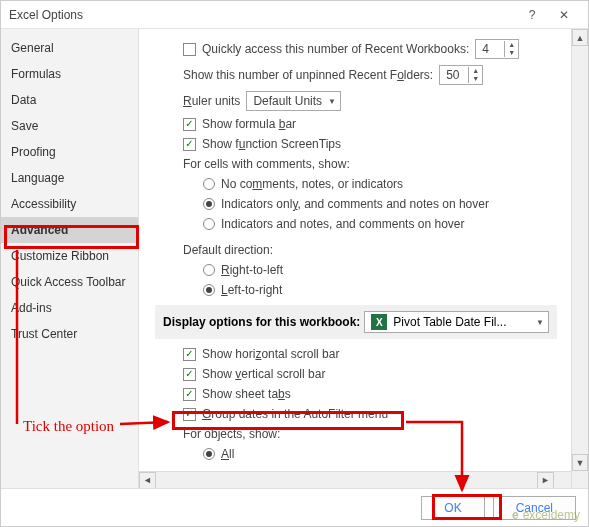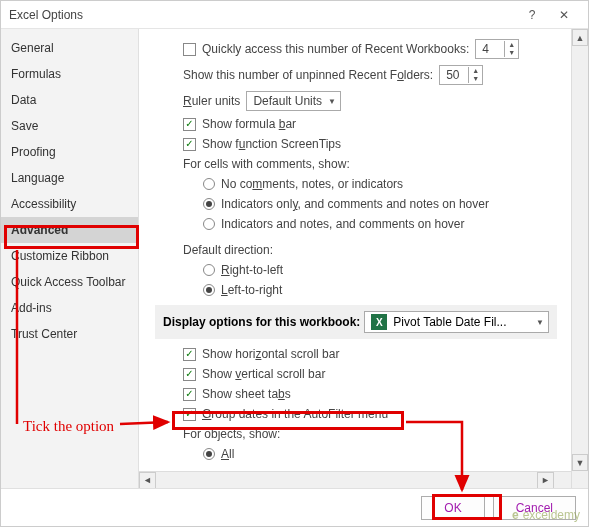--- a/index.html
+++ b/index.html
@@ -36,21 +36,21 @@
 .spinbox .val { padding: 2px 6px; min-width: 28px; }
 .spinbox .spin { display:flex; flex-direction:column; border-left:1px solid #aaa; }
 .spinbox .spin span { font-size:7px; padding:0 3px; line-height:1.1; color:#555; }
 
 .dropdown { border:1px solid #aaa; background:#fff; display:flex; align-items:center; padding: 2px 4px 2px 6px; gap:6px; }
 .dropdown .caret { font-size:8px; color:#555; }
 
 .section-head { background:#f0f0f0; padding: 6px 8px; margin: 8px 0; font-weight:bold; display:flex; align-items:center; gap:4px; }
 
 .footer { height: 38px; border-top:1px solid #e0e0e0; display:flex; align-items:center; justify-content:flex-end; gap:8px; padding: 0 12px; background:#fff; position:relative; }
-.btn { border:1px solid #adadad; background:#fdfdfd; padding: 4px 22px; color:#a21caf; }
+.btn { border:1px solid #adadad; background:#fdfdfd; padding: 4px 22px; color:#3b82f6; }
 
 .annot { position:absolute; border:3px solid #e00000; pointer-events:none; }
 .annot-label { position:absolute; color:#e00000; font-family: 'Times New Roman', serif; font-size:15px; font-weight:normal; pointer-events:none; white-space:nowrap; }
 svg.arrows { position:absolute; top:0; left:0; width:589px; height:527px; pointer-events:none; }
 
 .underline-char { text-decoration: underline; }
 .excel-icon { width:16px; height:16px; background:#217346; display:inline-flex; align-items:center; justify-content:center; color:#fff; font-size:10px; font-weight:bold; flex-shrink:0;}
 .watermark { position:absolute; right:8px; bottom:4px; display:flex; align-items:center; gap:4px; color:#8ea04b; font-family: Georgia, serif; font-size:15px; opacity:0.6; pointer-events:none;}
 .watermark .e { color:#8ea04b; font-weight:bold; }
 </style>

